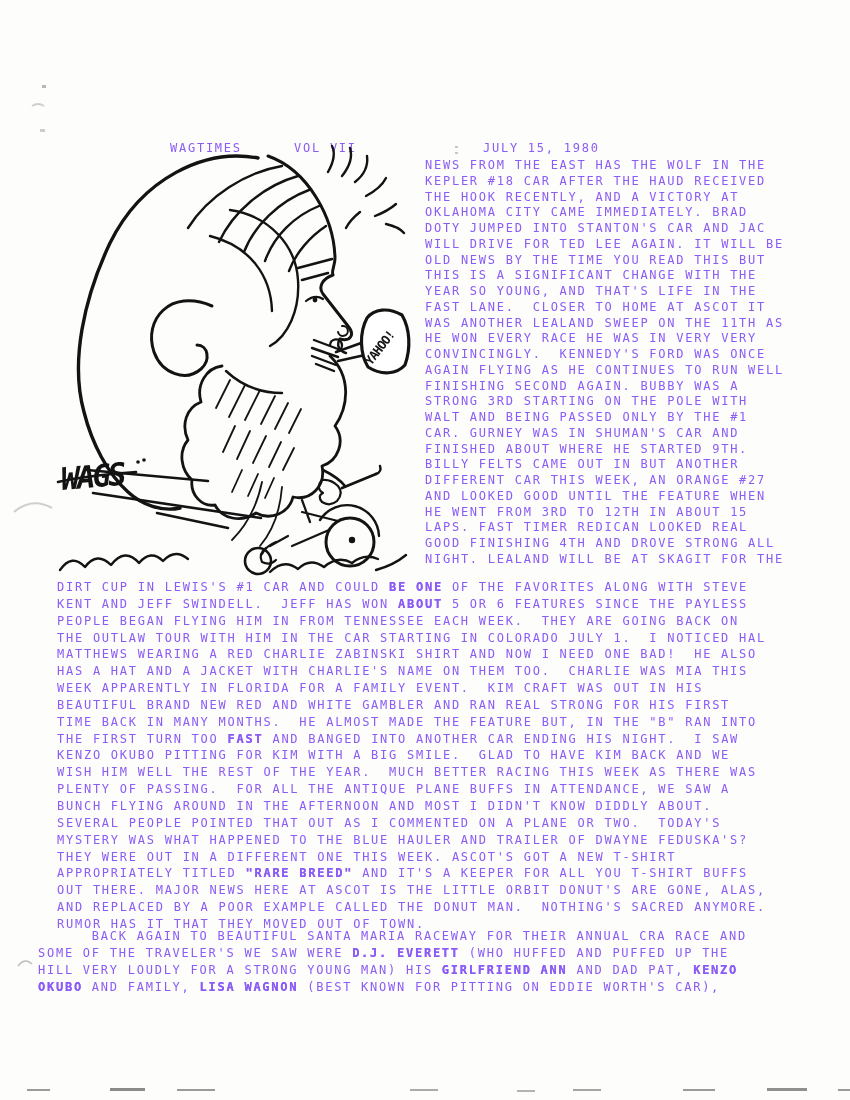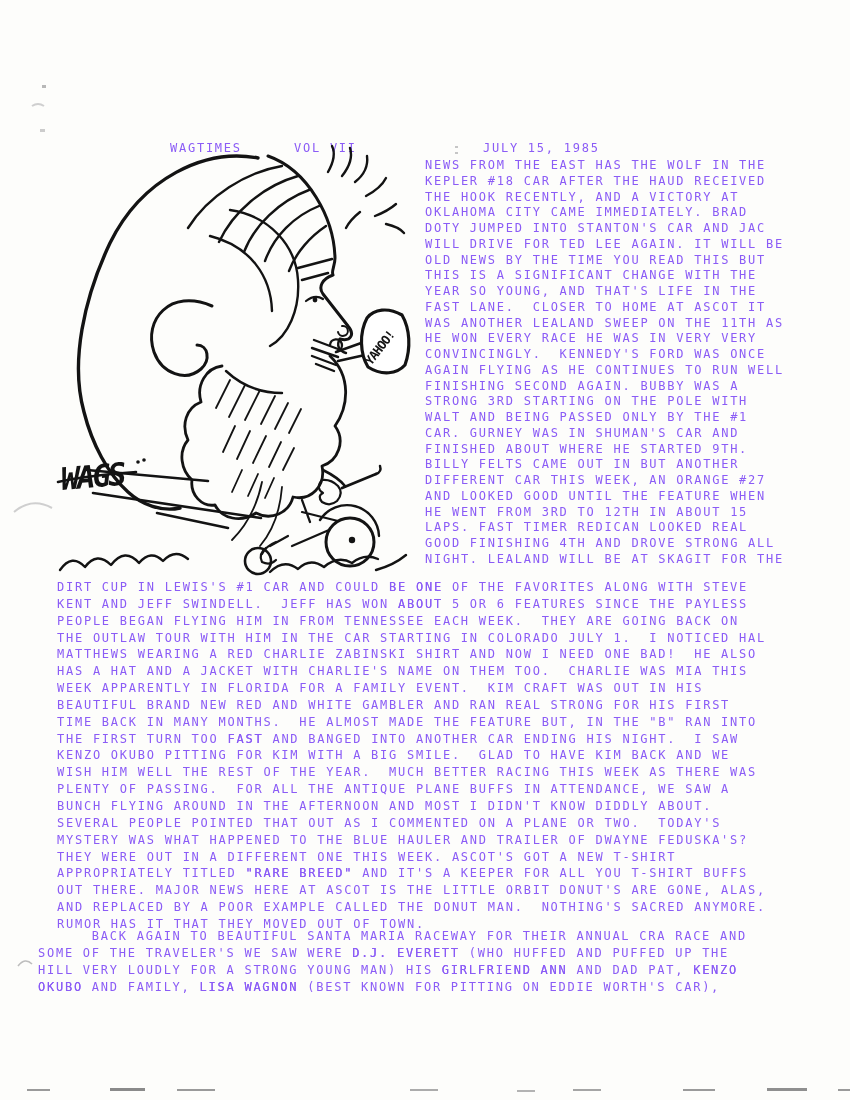--- a/index.html
+++ b/index.html
@@ -13,29 +13,29 @@
     position:absolute;
     font-size:12px;
     letter-spacing:1.75px;
     white-space:pre;
     color:#8b5cf6;
   }
   .hdr{top:141px;}
   #right-col{left:425px;top:158px;line-height:15.75px;}
   #body-block{left:57px;top:579px;line-height:16.85px;}
   #para2{left:38px;top:928px;line-height:17px;}
-  .b{font-weight:normal;text-shadow:0 0 .5px currentColor;}
+  .b{font-weight:bold;text-shadow:0 0 .5px currentColor;}
   #art{position:absolute;left:0;top:0;pointer-events:none;}
 </style>
 </head>
 <body>
 
 <div class="txt hdr" style="left:170px">WAGTIMES</div>
 <div class="txt hdr" style="left:294px">VOL VII</div>
-<div class="txt hdr" style="left:483px">JULY 15, 1985</div>
+<div class="txt hdr" style="left:483px">JULY 15, 1980</div>
 
 <svg id="art" width="850" height="1100" viewBox="0 0 850 1100">
 
   <g>
     <rect x="42" y="85" width="4" height="3" fill="#b8b8b8"></rect>
     <path d="M32,106 q6,-4 12,0" stroke="#cfcfcf" stroke-width="2" fill="none"></path>
     <rect x="40" y="129" width="5" height="3" fill="#cccccc"></rect>
     <rect x="455" y="146" width="3" height="2" fill="#c6c6c6"></rect>
     <rect x="455" y="152" width="3" height="2" fill="#c6c6c6"></rect>
     <path d="M14,512 Q32,497 52,508" stroke="#cfcfcf" stroke-width="2" fill="none"></path>

